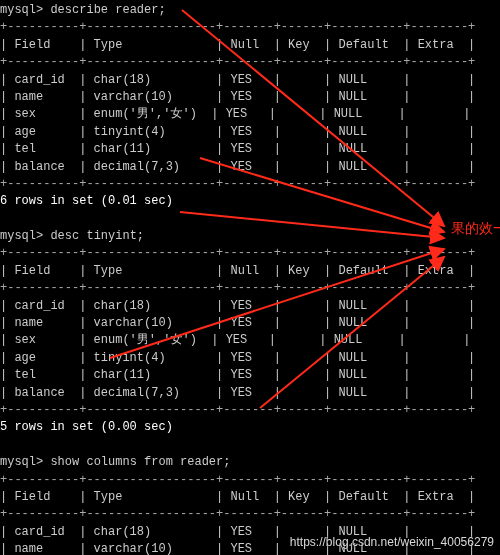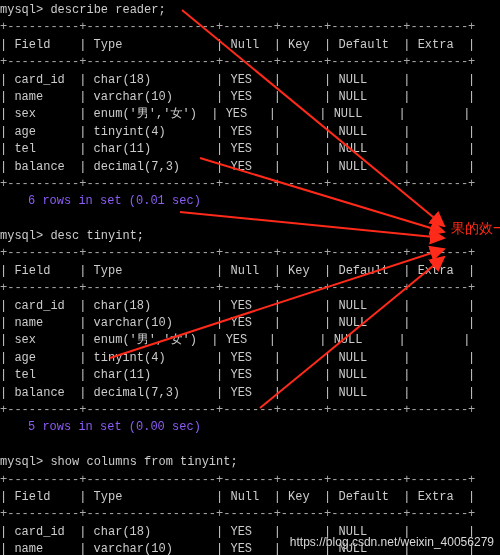--- a/index.html
+++ b/index.html
@@ -28,22 +28,21 @@
   .cmd {
     color: #ccc;
   }
   .sep {
     color: #aaa;
   }
   .row-line {
     display: block;
   }
   .footer-line {
-    color: #8b5cf6;
-    margin-left: 28px;
+    color: #ffffff;
   }
   .annotation {
     position: absolute;
     color: #ff2a1a;
     font-family: "SimSun", "Microsoft YaHei", sans-serif;
     font-size: 14px;
     line-height: 1.25;
     writing-mode: vertical-rl;
     text-orientation: upright;
     letter-spacing: 0px;
@@ -74,21 +73,21 @@
 <div class="terminal" id="terminal"><span class="prompt-line"><span class="prompt">mysql&gt;</span> <span class="cmd">describe reader;</span></span><span class="sep">+----------+------------------+-------+------+----------+--------+</span>
 <span class="row-line">| Field    | Type             | Null  | Key  | Default  | Extra  |</span><span class="sep">+----------+------------------+-------+------+----------+--------+</span>
 <span class="row-line">| card_id  | char(18)         | YES   |      | NULL     |        |</span><span class="row-line">| name     | varchar(10)      | YES   |      | NULL     |        |</span><span class="row-line">| sex      | enum('男','女')  | YES   |      | NULL     |        |</span><span class="row-line">| age      | tinyint(4)       | YES   |      | NULL     |        |</span><span class="row-line">| tel      | char(11)         | YES   |      | NULL     |        |</span><span class="row-line">| balance  | decimal(7,3)     | YES   |      | NULL     |        |</span><span class="sep">+----------+------------------+-------+------+----------+--------+</span>
 <span class="footer-line">6 rows in set (0.01 sec)</span>
 
 <span class="prompt-line"><span class="prompt">mysql&gt;</span> <span class="cmd">desc tinyint;</span></span><span class="sep">+----------+------------------+-------+------+----------+--------+</span>
 <span class="row-line">| Field    | Type             | Null  | Key  | Default  | Extra  |</span><span class="sep">+----------+------------------+-------+------+----------+--------+</span>
 <span class="row-line">| card_id  | char(18)         | YES   |      | NULL     |        |</span><span class="row-line">| name     | varchar(10)      | YES   |      | NULL     |        |</span><span class="row-line">| sex      | enum('男','女')  | YES   |      | NULL     |        |</span><span class="row-line">| age      | tinyint(4)       | YES   |      | NULL     |        |</span><span class="row-line">| tel      | char(11)         | YES   |      | NULL     |        |</span><span class="row-line">| balance  | decimal(7,3)     | YES   |      | NULL     |        |</span><span class="sep">+----------+------------------+-------+------+----------+--------+</span>
 <span class="footer-line">5 rows in set (0.00 sec)</span>
 
-<span class="prompt-line"><span class="prompt">mysql&gt;</span> <span class="cmd">show columns from tinyint;</span></span><span class="sep">+----------+------------------+-------+------+----------+--------+</span>
+<span class="prompt-line"><span class="prompt">mysql&gt;</span> <span class="cmd">show columns from reader;</span></span><span class="sep">+----------+------------------+-------+------+----------+--------+</span>
 <span class="row-line">| Field    | Type             | Null  | Key  | Default  | Extra  |</span><span class="sep">+----------+------------------+-------+------+----------+--------+</span>
 <span class="row-line">| card_id  | char(18)         | YES   |      | NULL     |        |</span><span class="row-line">| name     | varchar(10)      | YES   |      | NULL     |        |</span>
 
 
 </div>
 
 <div class="annotation" style="left:451px; top:220px;">
   <span>一样</span>
   <span>的效</span>
   <span>果</span>

